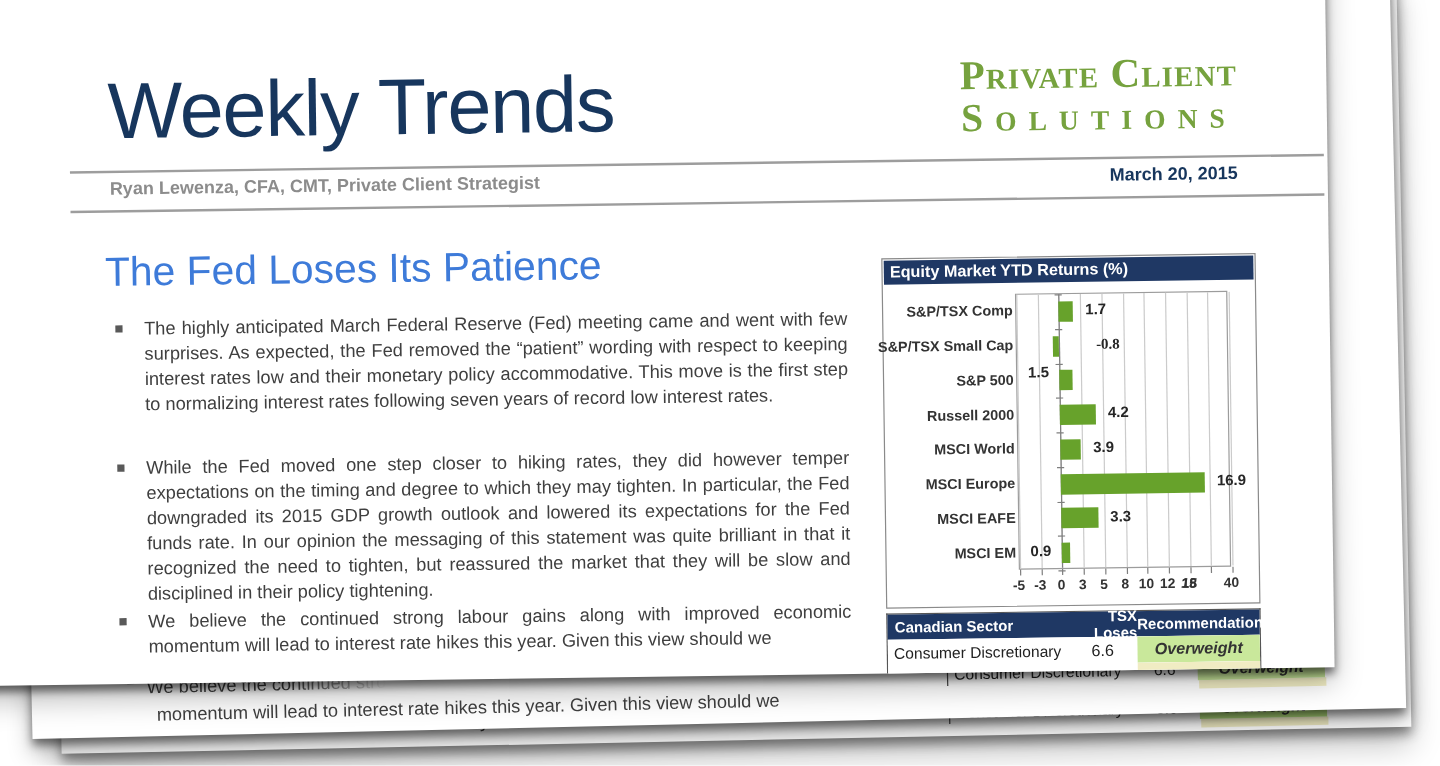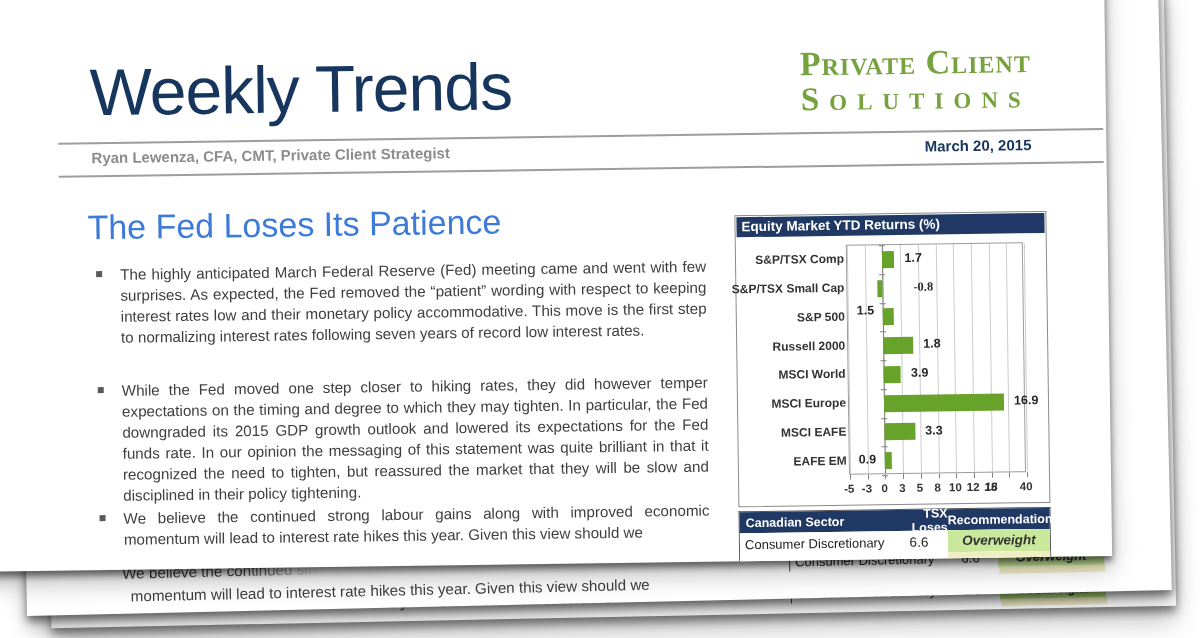--- a/index.html
+++ b/index.html
@@ -190,21 +190,21 @@
             <div class="cat" style="top: 115px; height: 28.75px;">
               <span>MSCI World</span>
             </div>
             <div class="cat" style="top: 143.75px; height: 28.75px;">
               <span>MSCI Europe</span>
             </div>
             <div class="cat" style="top: 172.5px; height: 28.75px;">
               <span>MSCI EAFE</span>
             </div>
             <div class="cat" style="top: 201.25px; height: 28.75px;">
-              <span>EAFE EM</span>
+              <span>MSCI EM</span>
             </div>
           </div>
         <div class="plot">
             <div class="grid" style="left: 0px;"></div>
             <div class="grid" style="left: 17.7px;"></div>
             <div class="grid" style="left: 35.4px;"></div>
             <div class="grid" style="left: 53.1px;"></div>
             <div class="grid" style="left: 70.8px;"></div>
             <div class="grid" style="left: 88.5px;"></div>
             <div class="grid" style="left: 106.2px;"></div>
@@ -216,21 +216,21 @@
             <div class="bar" style="top: 5.875px; left: 35.4px; width: 12.036px;"></div>
             <div class="vlabel" style="top: 6px; left: 57.436px;">1.7</div>
             <div class="rowtick" style="left: 32.4px; top: 0px;"></div>
             <div class="bar" style="top: 34.625px; left: 29.736px; width: 5.664px;"></div>
             <div class="vlabel" style="top: 34.75px; left: 66px; font-family: Liberation Serif, serif;">-0.8</div>
             <div class="rowtick" style="left: 32.4px; top: 28.75px;"></div>
             <div class="bar" style="top: 63.375px; left: 35.4px; width: 10.62px;"></div>
             <div class="vlabel" style="top: 58px; left: 26.4px; transform: translateX(-100%);">1.5</div>
             <div class="rowtick" style="left: 32.4px; top: 57.5px;"></div>
             <div class="bar" style="top: 92.125px; left: 35.4px; width: 29.736px;"></div>
-            <div class="vlabel" style="top: 92.25px; left: 75.136px;">1.8</div>
+            <div class="vlabel" style="top: 92.25px; left: 75.136px;">4.2</div>
             <div class="rowtick" style="left: 32.4px; top: 86.25px;"></div>
             <div class="bar" style="top: 120.875px; left: 35.4px; width: 16.992px;"></div>
             <div class="vlabel" style="top: 121px; left: 62.392px;">3.9</div>
             <div class="rowtick" style="left: 32.4px; top: 115px;"></div>
             <div class="bar" style="top: 149.625px; left: 35.4px; width: 119.652px;"></div>
             <div class="vlabel" style="top: 149.75px; left: 165.052px;">16.9</div>
             <div class="rowtick" style="left: 32.4px; top: 143.75px;"></div>
             <div class="bar" style="top: 178.375px; left: 35.4px; width: 30.444px;"></div>
             <div class="vlabel" style="top: 178.5px; left: 75.844px;">3.3</div>
             <div class="rowtick" style="left: 32.4px; top: 172.5px;"></div>

